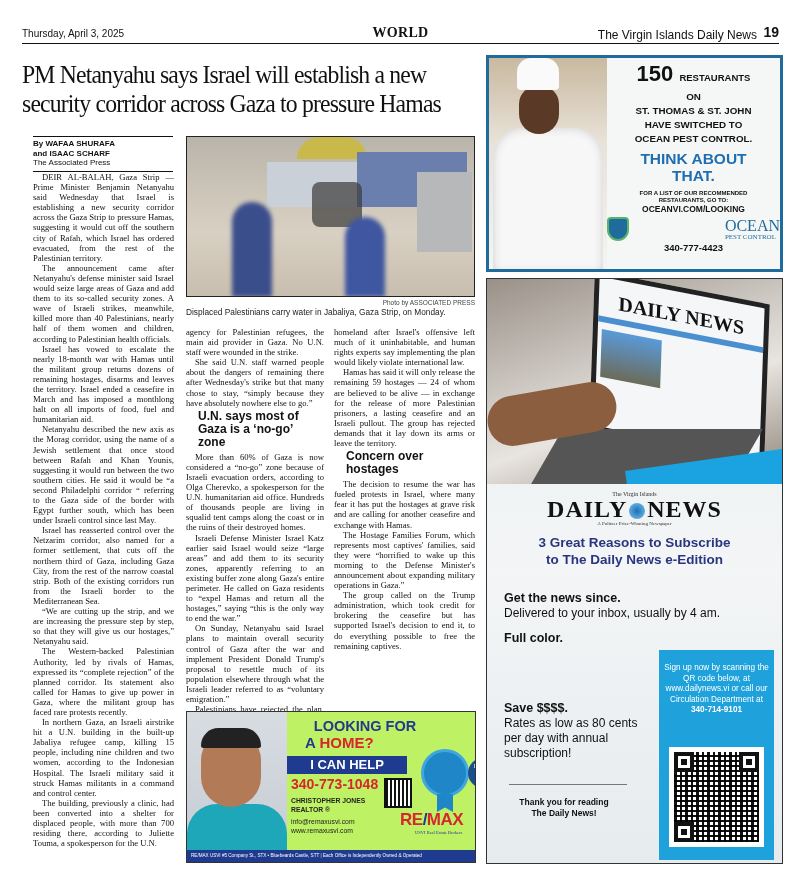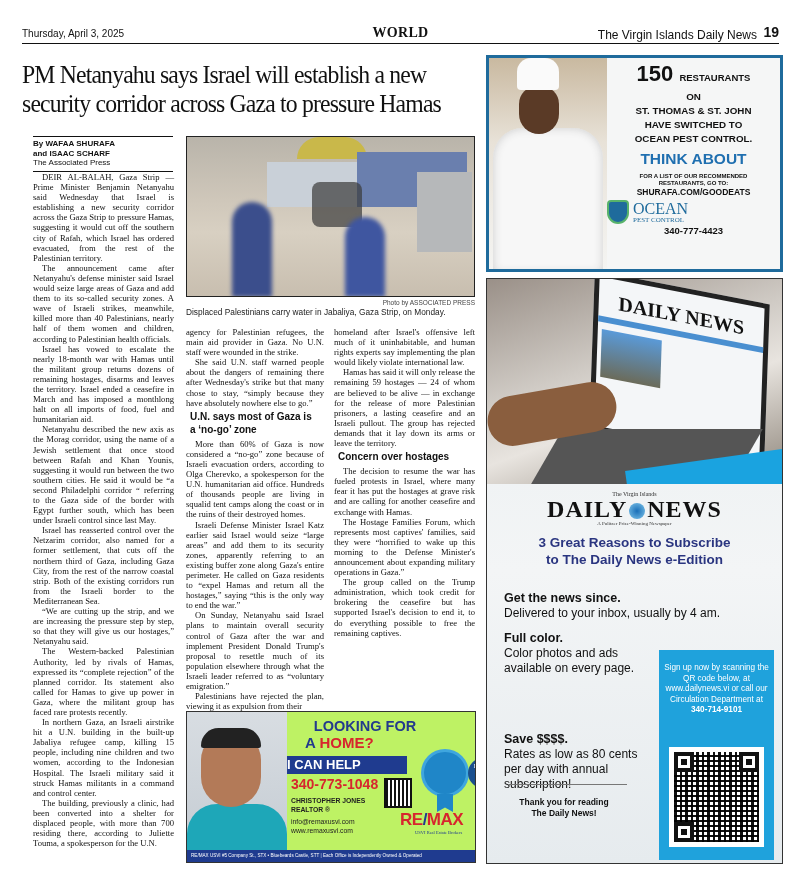--- a/index.html
+++ b/index.html
@@ -10,21 +10,21 @@
   .hdr-paper { position: absolute; right: 22px; top: 4px; font-family: "Liberation Sans", sans-serif; font-size: 12px; }
   .hdr-page { position: absolute; right: 0; top: 0px; font-family: "Liberation Sans", sans-serif; font-weight: bold; font-size: 14px; }
   .headline { position: absolute; left: 22px; top: 60px; width: 460px; font-family: "Liberation Serif", serif; font-size: 25.5px; line-height: 29px; letter-spacing: -0.9px; transform: scaleX(0.93); transform-origin: left top; width: 495px; }
   .byline { position: absolute; left: 33px; top: 136px; width: 140px; border-top: 1px solid #111; border-bottom: 1px solid #111; padding: 2px 0 3px; font-family: "Liberation Sans", sans-serif; font-size: 8px; line-height: 9.5px; }
   .byline .b { font-weight: bold; }
   .col { position: absolute; font-family: "Liberation Serif", serif; font-size: 8.6px; line-height: 10.1px; text-align: justify; hyphens: manual; }
   .col p { text-indent: 9px; }
   .col1 { left: 33px; top: 172px; width: 141px; }
   .col2 { left: 186px; top: 327px; width: 138px; }
   .col3 { left: 334px; top: 327px; width: 141px; }
-  .subhead { font-family: "Liberation Sans", sans-serif; font-weight: bold; font-size: 10px; line-height: 13px; text-indent: 0 !important; text-align: left; margin: 2px 4px 3px; }
+  .subhead { font-family: "Liberation Sans", sans-serif; font-weight: bold; font-size: 12px; line-height: 13px; text-indent: 0 !important; text-align: left; margin: 2px 12px 3px; }
   .photo { position: absolute; left: 186px; top: 136px; width: 289px; height: 161px; border: 1px solid #222; overflow: hidden; background: linear-gradient(180deg,#b9b4aa 0%,#cfc7ba 40%,#d8d0c2 60%,#c8beaf 100%); }
   .tent1 { position: absolute; left: 80px; top: 25px; width: 90px; height: 45px; background: #c9d0d8; }
   .tent2 { position: absolute; left: 170px; top: 15px; width: 110px; height: 55px; background: #6a7fae; }
   .tent3 { position: absolute; left: 110px; top: 0; width: 70px; height: 22px; background: #c9b84a; border-radius: 40px 40px 0 0; }
   .tent4 { position: absolute; left: 230px; top: 35px; width: 55px; height: 80px; background: #b6b8ba; }
   .kid1 { position: absolute; left: 45px; top: 65px; width: 40px; height: 95px; background: #3b4e8c; border-radius: 20px 20px 0 0; filter: blur(2px); }
   .kid2 { position: absolute; left: 158px; top: 80px; width: 40px; height: 80px; background: #3f56a0; border-radius: 20px 20px 0 0; filter: blur(2px); }
   .ppl { position: absolute; left: 125px; top: 45px; width: 50px; height: 45px; background: #3a3a3a; opacity: .7; border-radius: 8px; }
   .photo-credit { position: absolute; left: 186px; top: 299px; width: 289px; text-align: right; font-family: "Liberation Sans", sans-serif; font-size: 6.5px; color: #444; }
   .caption { position: absolute; left: 186px; top: 307px; width: 295px; font-family: "Liberation Sans", sans-serif; font-size: 8.3px; color: #222; }
@@ -34,21 +34,21 @@
   .chef-hat { position: absolute; left: 28px; top: 0; width: 42px; height: 32px; background: #fafafa; border-radius: 14px 14px 4px 4px; }
   .chef-face { position: absolute; left: 30px; top: 28px; width: 40px; height: 48px; background: #5a3a26; border-radius: 18px 18px 20px 20px; }
   .chef-coat { position: absolute; left: 4px; top: 70px; width: 110px; height: 145px; background: #f7f7f7; border-radius: 30px 30px 0 0; box-shadow: inset 0 0 10px #ccc; }
   .ad-ocean-text { position: absolute; left: 118px; top: 0; width: 173px; text-align: center; font-family: "Liberation Sans", sans-serif; font-weight: bold; color: #111; }
   .ao-150 { font-size: 22px; line-height: 24px; margin-top: 4px; }
   .ao-150 small { font-size: 9.5px; }
   .ao-lines { font-size: 9.8px; line-height: 14px; }
   .ao-think { font-size: 15.5px; line-height: 17px; color: #1f6fb0; margin-top: 4px; }
   .ao-small { font-size: 6px; line-height: 7px; margin-top: 6px; }
   .ao-url { font-size: 8.5px; line-height: 11px; }
-  .ao-logo { display: flex; align-items: center; justify-content: flex-start; margin-top: 2px; }
+  .ao-logo { display: flex; align-items: center; justify-content: space-between; margin-top: 2px; }
   .shield { width: 22px; height: 24px; background: #1f6b9c; border-radius: 4px 4px 11px 11px; margin-right: 4px; border: 2px solid #58b36b; }
   .ao-logo-text { font-family: "Liberation Serif", serif; color: #1f6b9c; font-weight: normal; text-align: left; }
   .ao-logo-text .o1 { font-size: 16px; line-height: 16px; }
   .ao-logo-text .o2 { font-size: 7px; line-height: 7px; }
   .ao-phone { font-size: 9.5px; color: #111; margin-top: 1px; }
   
   .ad-dn { position: absolute; left: 486px; top: 278px; width: 297px; height: 586px; border: 1px solid #333; background: linear-gradient(180deg,#e9eef0 0%,#f3f5f6 50%,#e6ebee 100%); overflow: hidden; }
   .laptop-photo { position: absolute; left: 0; top: 0; width: 295px; height: 205px; background: linear-gradient(160deg,#9a9088 0%,#cfcac4 40%,#e8e4df 60%,#8c8378 100%); overflow: hidden; }
   .laptop-screen { position: absolute; left: 105px; top: 8px; width: 175px; height: 160px; background: #f4f6f8; border: 5px solid #222; transform: skewY(9deg) rotate(2deg); }
   .ls-title { font-family: "Liberation Serif", serif; font-weight: bold; font-size: 20px; text-align: center; margin-top: 12px; color: #111; }
@@ -60,42 +60,42 @@
   .dn-masthead { position: absolute; left: 0; top: 212px; width: 295px; text-align: center; }
   .dn-vi { font-family: "Liberation Serif", serif; font-size: 6px; color: #333; }
   .dn-logo { font-family: "Liberation Serif", serif; font-weight: bold; font-size: 24px; line-height: 24px; letter-spacing: 1px; color: #111; }
   .dn-logo .globe { display: inline-block; width: 16px; height: 16px; border-radius: 50%; background: radial-gradient(#1a6fb8,#7fc5ea); vertical-align: middle; margin: 0 2px; }
   .dn-tag { font-family: "Liberation Serif", serif; font-size: 5px; color: #333; }
   .dn-headline { position: absolute; left: 0; top: 255px; width: 295px; text-align: center; font-family: "Liberation Sans", sans-serif; font-weight: bold; font-size: 13.5px; line-height: 17px; color: #2a3580; }
   .dn-body { position: absolute; left: 17px; font-family: "Liberation Sans", sans-serif; color: #111; font-size: 12px; line-height: 15px; }
   .dn-body .bh { font-weight: bold; font-size: 12.5px; }
   .dn-b1 { top: 312px; width: 275px; }
   .dn-b2 { top: 352px; width: 150px; }
-  .dn-b3 { top: 422px; width: 150px; margin-top: 31px; }
+  .dn-b3 { top: 422px; width: 150px; }
   .dn-rule { position: absolute; left: 22px; top: 505px; width: 118px; height: 1px; background: #777; }
   .dn-thanks { position: absolute; left: 17px; top: 518px; width: 120px; text-align: center; font-family: "Liberation Sans", sans-serif; font-weight: bold; font-size: 8.5px; line-height: 11px; }
   .dn-signup { position: absolute; left: 172px; top: 371px; width: 115px; height: 210px; background: #1fa2dc; }
   .dn-signup-text { padding: 13px 4px 0; text-align: center; font-family: "Liberation Sans", sans-serif; font-size: 8.2px; line-height: 10.5px; color: #ffffff; }
   .dn-signup-text .ph { font-weight: bold; }
   .qr { position: absolute; left: 10px; top: 97px; width: 95px; height: 100px; background: #fff; padding: 5px; }
   .qr-inner { width: 100%; height: 100%; background:
       repeating-linear-gradient(90deg,#111 0 3px,#fff 3px 6px,#111 6px 8px,#fff 8px 11px),
       repeating-linear-gradient(0deg,#111 0 2px,#fff 2px 5px); background-blend-mode: multiply; position: relative; }
   .qr-corner { position: absolute; width: 20px; height: 20px; border: 4px solid #111; background: #fff; }
   .qr-corner::after { content: ""; position: absolute; left: 3px; top: 3px; width: 6px; height: 6px; background: #111; }
   
   .ad-remax { position: absolute; left: 186px; top: 711px; width: 290px; height: 152px; border: 1px solid #333; background: #bef264; overflow: hidden; }
   .rm-photo { position: absolute; left: 0; top: 0; width: 100px; height: 140px; background: linear-gradient(180deg,#d8dde2 0%,#c5ccd3 100%); overflow: hidden; }
   .rm-head { position: absolute; left: 14px; top: 20px; width: 60px; height: 75px; background: #b37a58; border-radius: 28px 28px 30px 30px; }
   .rm-hair { position: absolute; left: 14px; top: 16px; width: 60px; height: 20px; background: #222; border-radius: 28px 28px 4px 4px; }
   .rm-shirt { position: absolute; left: 0; top: 92px; width: 100px; height: 50px; background: #1ea7b8; border-radius: 30px 30px 0 0; }
   .rm-title1 { position: absolute; left: 118px; top: 7px; width: 120px; text-align: center; font-family: "Liberation Sans", sans-serif; font-weight: bold; font-size: 14.5px; line-height: 15px; color: #233a8c; }
   .rm-title2 { position: absolute; left: 118px; top: 22px; width: 120px; font-family: "Liberation Sans", sans-serif; font-weight: bold; font-size: 15px; line-height: 17px; color: #233a8c; }
   .rm-title2 .home { color: #d7262e; }
-  .rm-help { position: absolute; left: 100px; top: 44px; width: 120px; height: 18px; background: #1f3b8f; color: #fff; font-family: "Liberation Sans", sans-serif; font-weight: bold; font-size: 13px; line-height: 18px; text-align: left; }
+  .rm-help { position: absolute; left: 100px; top: 44px; width: 120px; height: 18px; background: #1f3b8f; color: #fff; font-family: "Liberation Sans", sans-serif; font-weight: bold; font-size: 13px; line-height: 18px; text-align: center; }
   .rm-phone { position: absolute; left: 104px; top: 64px; font-family: "Liberation Sans", sans-serif; font-weight: bold; font-size: 14px; color: #d7262e; }
   .rm-name { position: absolute; left: 104px; top: 84px; font-family: "Liberation Sans", sans-serif; font-weight: bold; font-size: 6.8px; line-height: 9px; color: #222; }
   .rm-contact { position: absolute; left: 104px; top: 105px; font-family: "Liberation Sans", sans-serif; font-size: 6.8px; line-height: 9px; color: #222; }
   .rm-qr { position: absolute; left: 197px; top: 66px; width: 28px; height: 30px; background: repeating-linear-gradient(90deg,#111 0 2px,#fff 2px 4px), #fff; border: 2px solid #111; }
   .rm-badge { position: absolute; left: 237px; top: 40px; width: 42px; height: 42px; border-radius: 50%; background: #1f86c8; box-shadow: 0 0 0 3px #3fa6de; }
   .rm-badge-inner { position: absolute; left: 6px; top: 6px; width: 30px; height: 30px; border-radius: 50%; background: #1a4f8e; color: #fff; font-family: "Liberation Serif", serif; font-size: 6px; text-align: center; line-height: 8px; padding-top: 4px; margin-left: 38px; }
   .rm-badge-inner .yr { font-size: 8px; font-weight: bold; }
   .rm-ribbon { position: absolute; left: 250px; top: 82px; width: 16px; height: 18px; background: #1f86c8; clip-path: polygon(0 0,100% 0,100% 100%,50% 75%,0 100%); }
   .rm-logo { position: absolute; left: 213px; top: 98px; font-family: "Liberation Sans", sans-serif; font-weight: bold; font-size: 17px; color: #d7262e; letter-spacing: -0.5px; }
   .rm-logo .sl { color: #1f3b8f; }
@@ -171,26 +171,27 @@
     <div class="chef-hat"></div>
   </div>
   <div class="ad-ocean-text">
     <div class="ao-150"><span>150</span> <small>RESTAURANTS</small></div>
     <div class="ao-lines">ON</div>
     <div class="ao-lines">ST. THOMAS &amp; ST. JOHN</div>
     <div class="ao-lines">HAVE SWITCHED TO</div>
     <div class="ao-lines">OCEAN PEST CONTROL.</div>
     <div class="ao-think">
         <div>THINK ABOUT</div>
+        <div>THAT.</div>
       </div>
     <div class="ao-small">
         <div>FOR A LIST OF OUR RECOMMENDED</div>
         <div>RESTAURANTS, GO TO:</div>
       </div>
-    <div class="ao-url">SHURAFA.COM/GOODEATS</div>
+    <div class="ao-url">OCEANVI.COM/LOOKING</div>
     <div class="ao-logo">
       <div class="shield"></div>
       <div class="ao-logo-text">
         <div class="o1">OCEAN</div>
         <div class="o2">PEST CONTROL</div>
       </div>
     </div>
     <div class="ao-phone">340-777-4423</div>
   </div>
 </div>
@@ -214,21 +215,20 @@
   <div class="dn-headline">
     <div>3 Great Reasons to Subscribe</div>
     <div>to The Daily News e-Edition</div>
   </div>
   <div class="dn-body dn-b1">
     <div class="bh">Get the news since.</div>
     <div>Delivered to your inbox, usually by 4 am.</div>
   </div>
   <div class="dn-body dn-b2">
     <div class="bh">Full color.</div>
-    <div>Color photos and ads available on every page.</div>
   </div>
   <div class="dn-body dn-b3">
     <div class="bh">Save $$$$.</div>
     <div>Rates as low as 80 cents per day with annual subscription!</div>
   </div>
   <div class="dn-rule"></div>
   <div class="dn-thanks">
     <div>Thank you for reading</div>
     <div>The Daily News!</div>
   </div>

